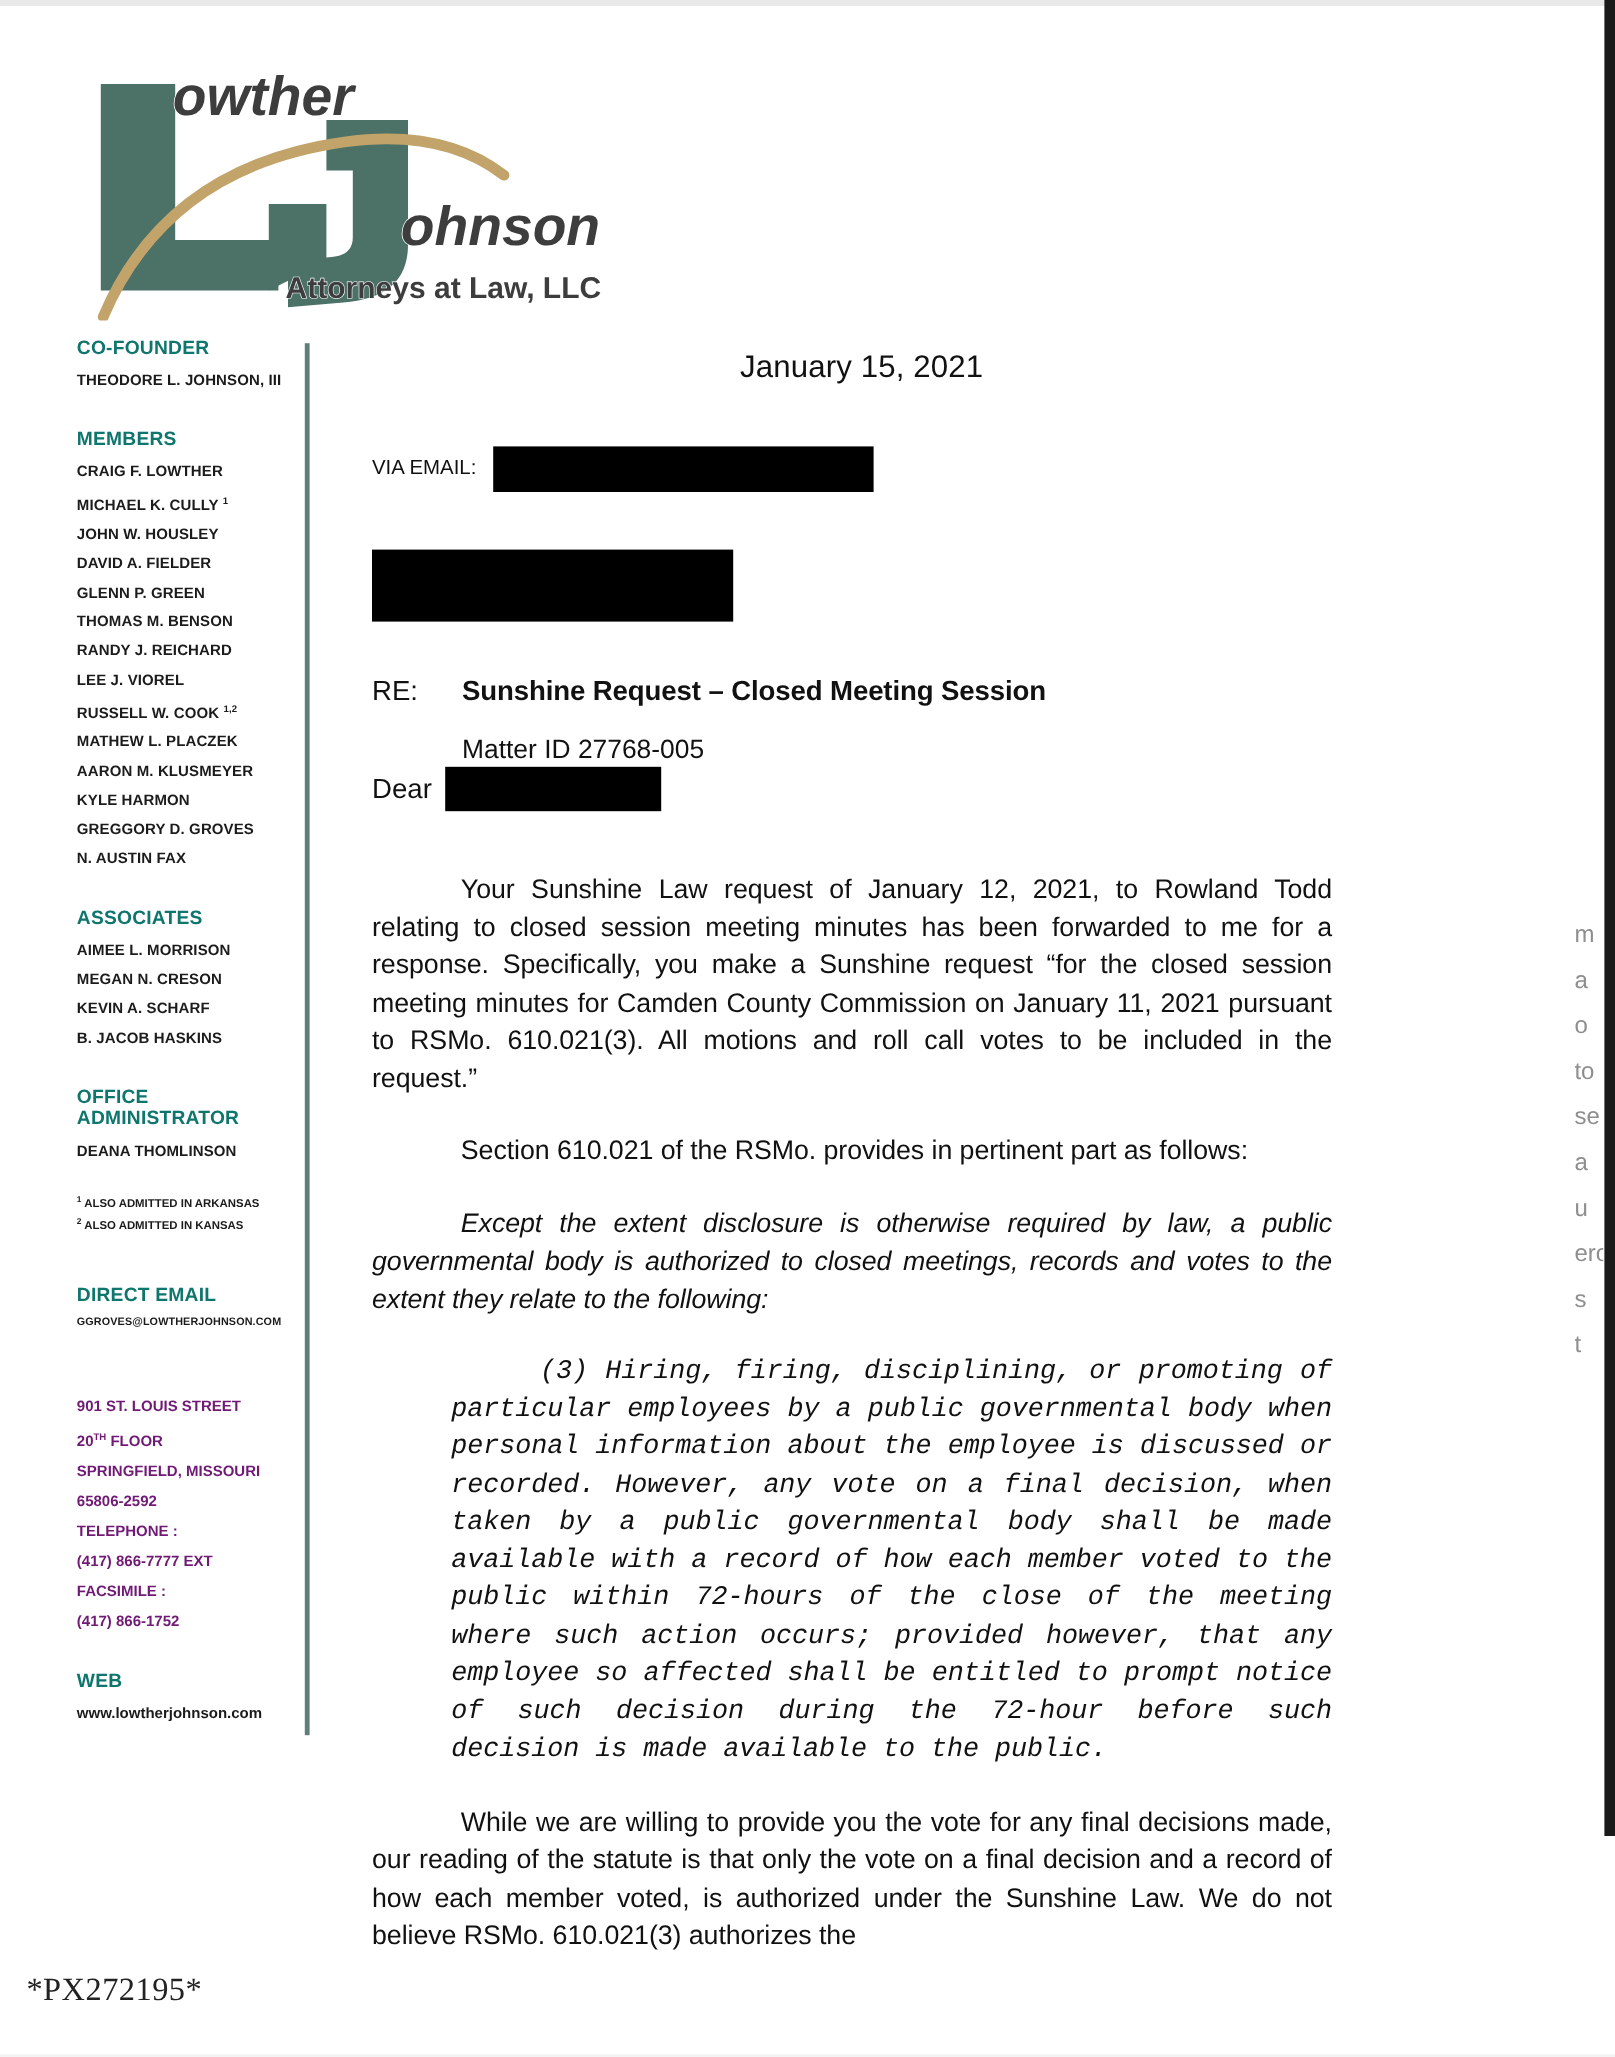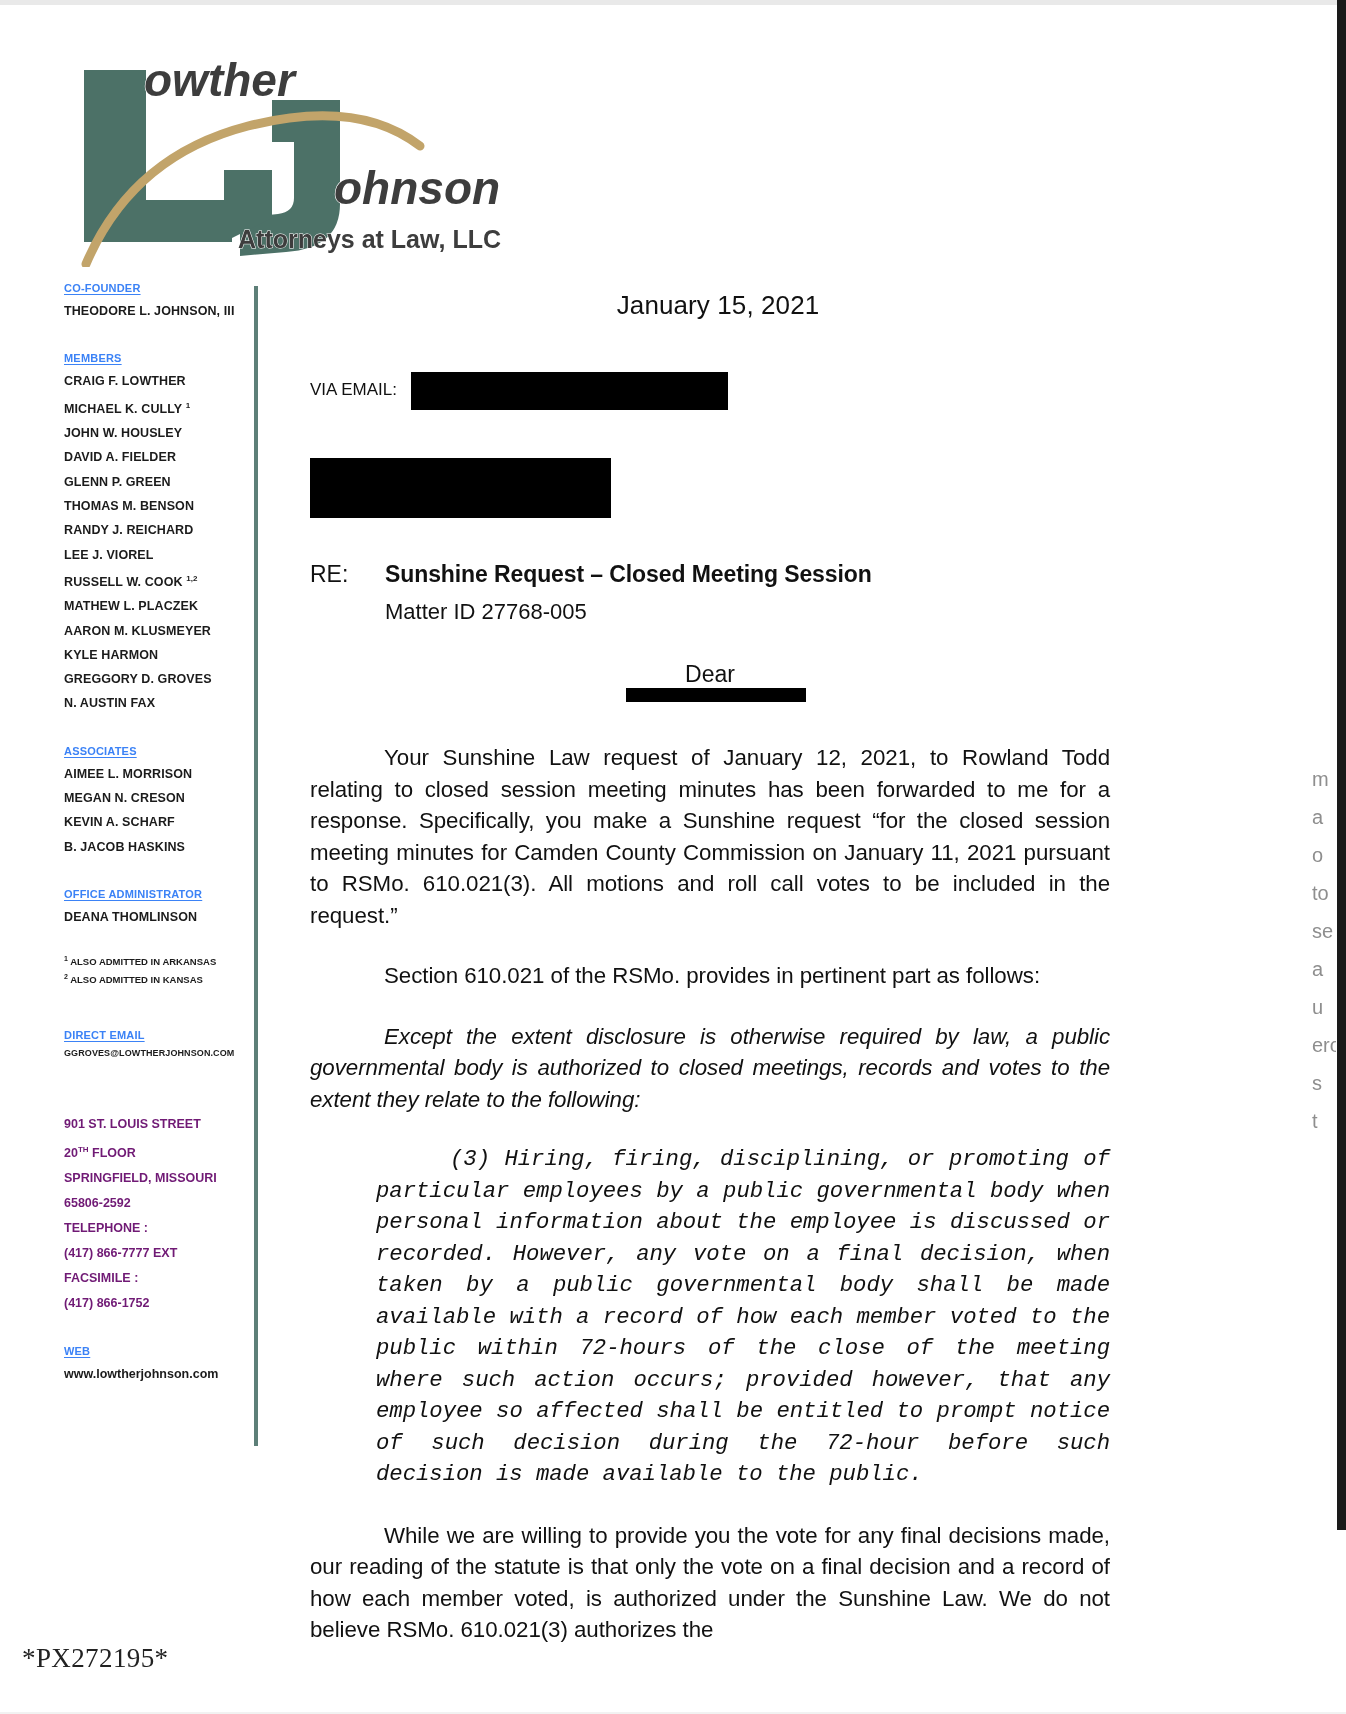--- a/index.html
+++ b/index.html
@@ -59,29 +59,28 @@
     background: #5d7f78;
   }
 
   
   #sidebar {
     position: absolute;
     left: 64px; top: 282px;
     width: 185px;
   }
   .sb-head {
-    font-size: 11px;
+    font-size: 16px;
     font-weight: bold;
     letter-spacing: .2px;
-    text-decoration: underline;
     text-underline-offset: 2px;
     margin: 0 0 5px 0;
     font-variant: small-caps;
     text-transform: uppercase;
-    color: #3b82f6;
+    color: #0f766e;
   }
   .sb-name {
     font-size: 12.5px;
     font-weight: bold;
     letter-spacing: .1px;
     line-height: 24.3px;
     margin: 0;
     font-variant: small-caps;
     text-transform: uppercase;
     color: #1b1b1b;
@@ -179,29 +178,27 @@
   .re-subject {
     font-size: 23px;
     line-height: 32px;
     font-weight: bold;
     letter-spacing: -.1px;
   }
   .re-matter {
     font-size: 22px;
     line-height: 32px;
     font-weight: normal;
-    margin-top: 6px;
+    margin-top: 18px;
   }
 
   .dear-row {
     display: flex;
-    align-items: center;
-    margin-top: 30px;
+    align-items: flex-start;
     height: 44px;
-    flex-direction: column;
   }
   .dear-label {
     font-size: 23px;
     line-height: 32px;
   }
 
   p.body-para {
     font-size: 22.3px;
     line-height: 31.5px;
     text-align: justify;

